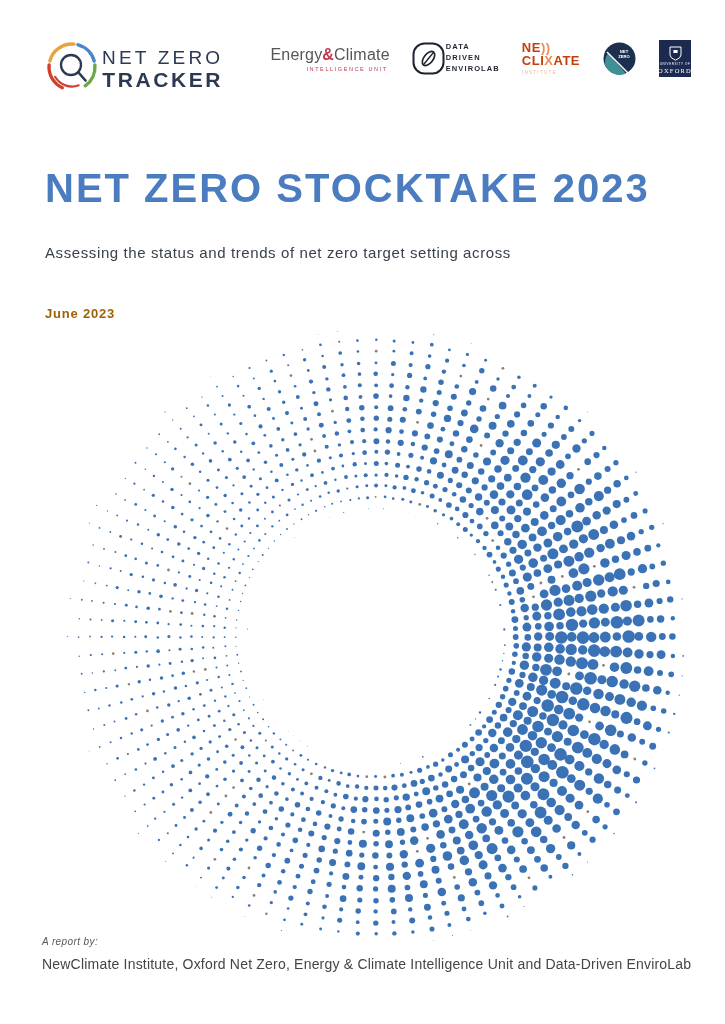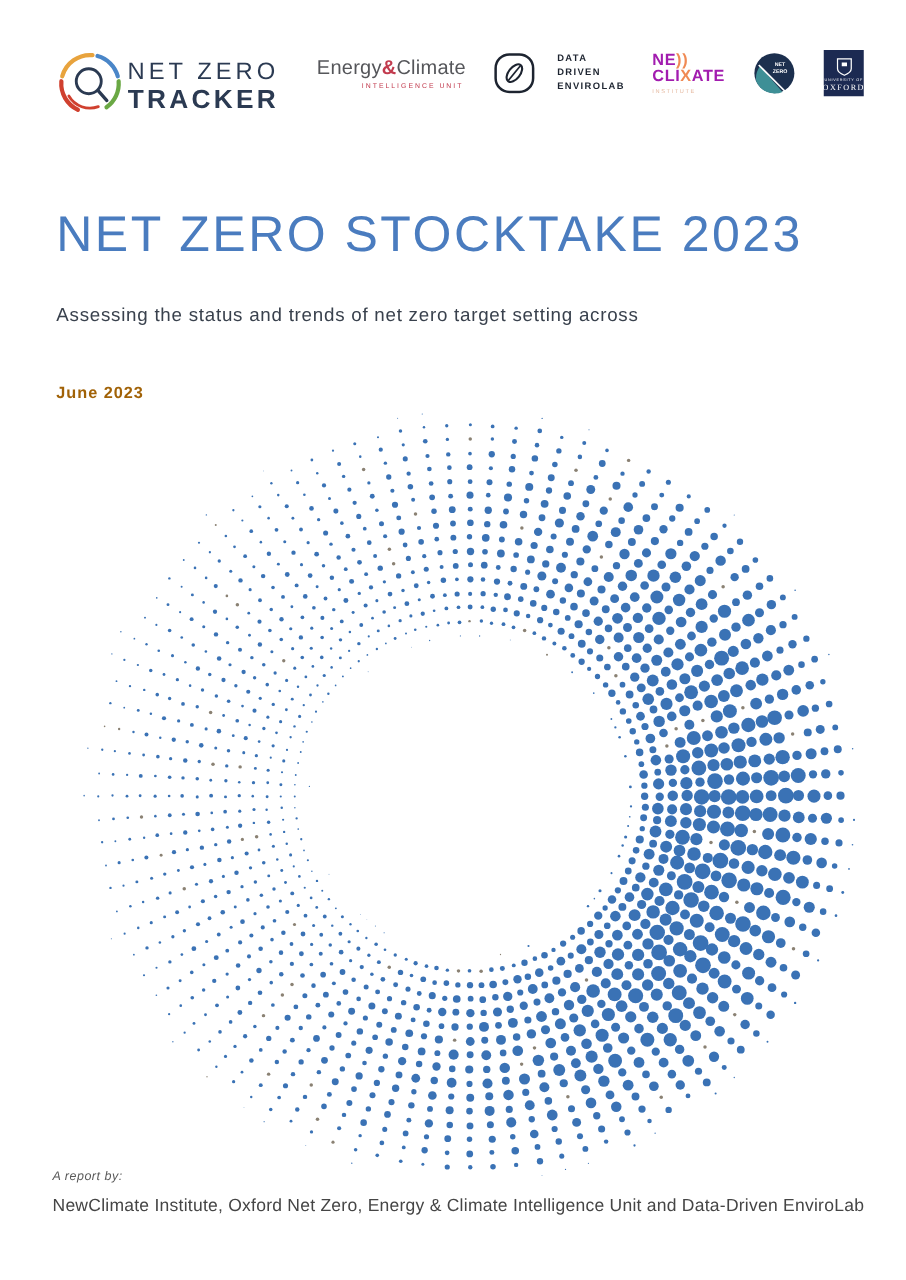--- a/index.html
+++ b/index.html
@@ -22,43 +22,43 @@
   .nzt-line1 { font-size:19px; font-weight:400; letter-spacing:3.2px; color:#2b3a52; }
   .nzt-line2 { font-size:21px; font-weight:700; letter-spacing:2.6px; color:#2b3a52;text-align:center; }
 
   .partners { display:flex; align-items:center; gap:22px; }
 
   .logo-ec { display:flex; flex-direction:column; align-items:flex-end; }
   .ec-main { font-size:16px; color:#55565a; letter-spacing:0.2px; }
   .ec-amp  { color:#c23b4e; font-weight:700; }
   .ec-tag  { font-size:5.5px; color:#c23b4e; letter-spacing:1.6px; margin-top:2px; margin-right:2px; }
 
-  .logo-ddel { display:flex; align-items:center; gap:18px; }
+  .logo-ddel { display:flex; align-items:center; gap:1px; }
   .ddel-text { font-size:7.5px; font-weight:700; color:#1d2430; letter-spacing:1.1px; line-height:1.45; }
 
   .logo-nci { display:flex; flex-direction:column; line-height:1.0; }
   .nci-row  { font-size:13px; font-weight:700; letter-spacing:0.5px; }
-  .nci-gray { color:#a21caf; }
+  .nci-gray { color:#c2410c; }
   .nci-orange { color:#f08a54; }
   .nci-tag  { font-size:4.5px; color:#e5b9a0; letter-spacing:1.3px; margin-top:4px; }
 
   .logo-onz { display:flex; align-items:center; }
 
   .logo-oxf {
     width:32px; height:37px; background:#1c2a52;
     display:flex; flex-direction:column; align-items:center; justify-content:center;
     gap:1px; padding-top:2px;
   }
   .oxf-tag  { font-size:3px; color:#ffffff; letter-spacing:0.6px; }
   .oxf-name { font-size:6.5px; color:#ffffff; letter-spacing:1.2px; font-family:"Liberation Serif", serif; }
 
   
   .title {
     position:absolute; left:45px; top:166px; z-index:2;
-    font-size:40px; font-weight:400; color:#4a7cbf;
+    font-size:40px; font-weight:700; color:#4a7cbf;
     letter-spacing:2px; white-space:nowrap;
   }
   .subtitle {
     position:absolute; left:45px; top:240px; width:540px; z-index:2;
     font-size:15px; color:#39414d; letter-spacing:0.6px; line-height:1.72;
   }
   .date {
     position:absolute; left:45px; top:306px; z-index:2;
     font-size:13px; font-weight:700; color:#a16207; letter-spacing:0.8px;
   }

